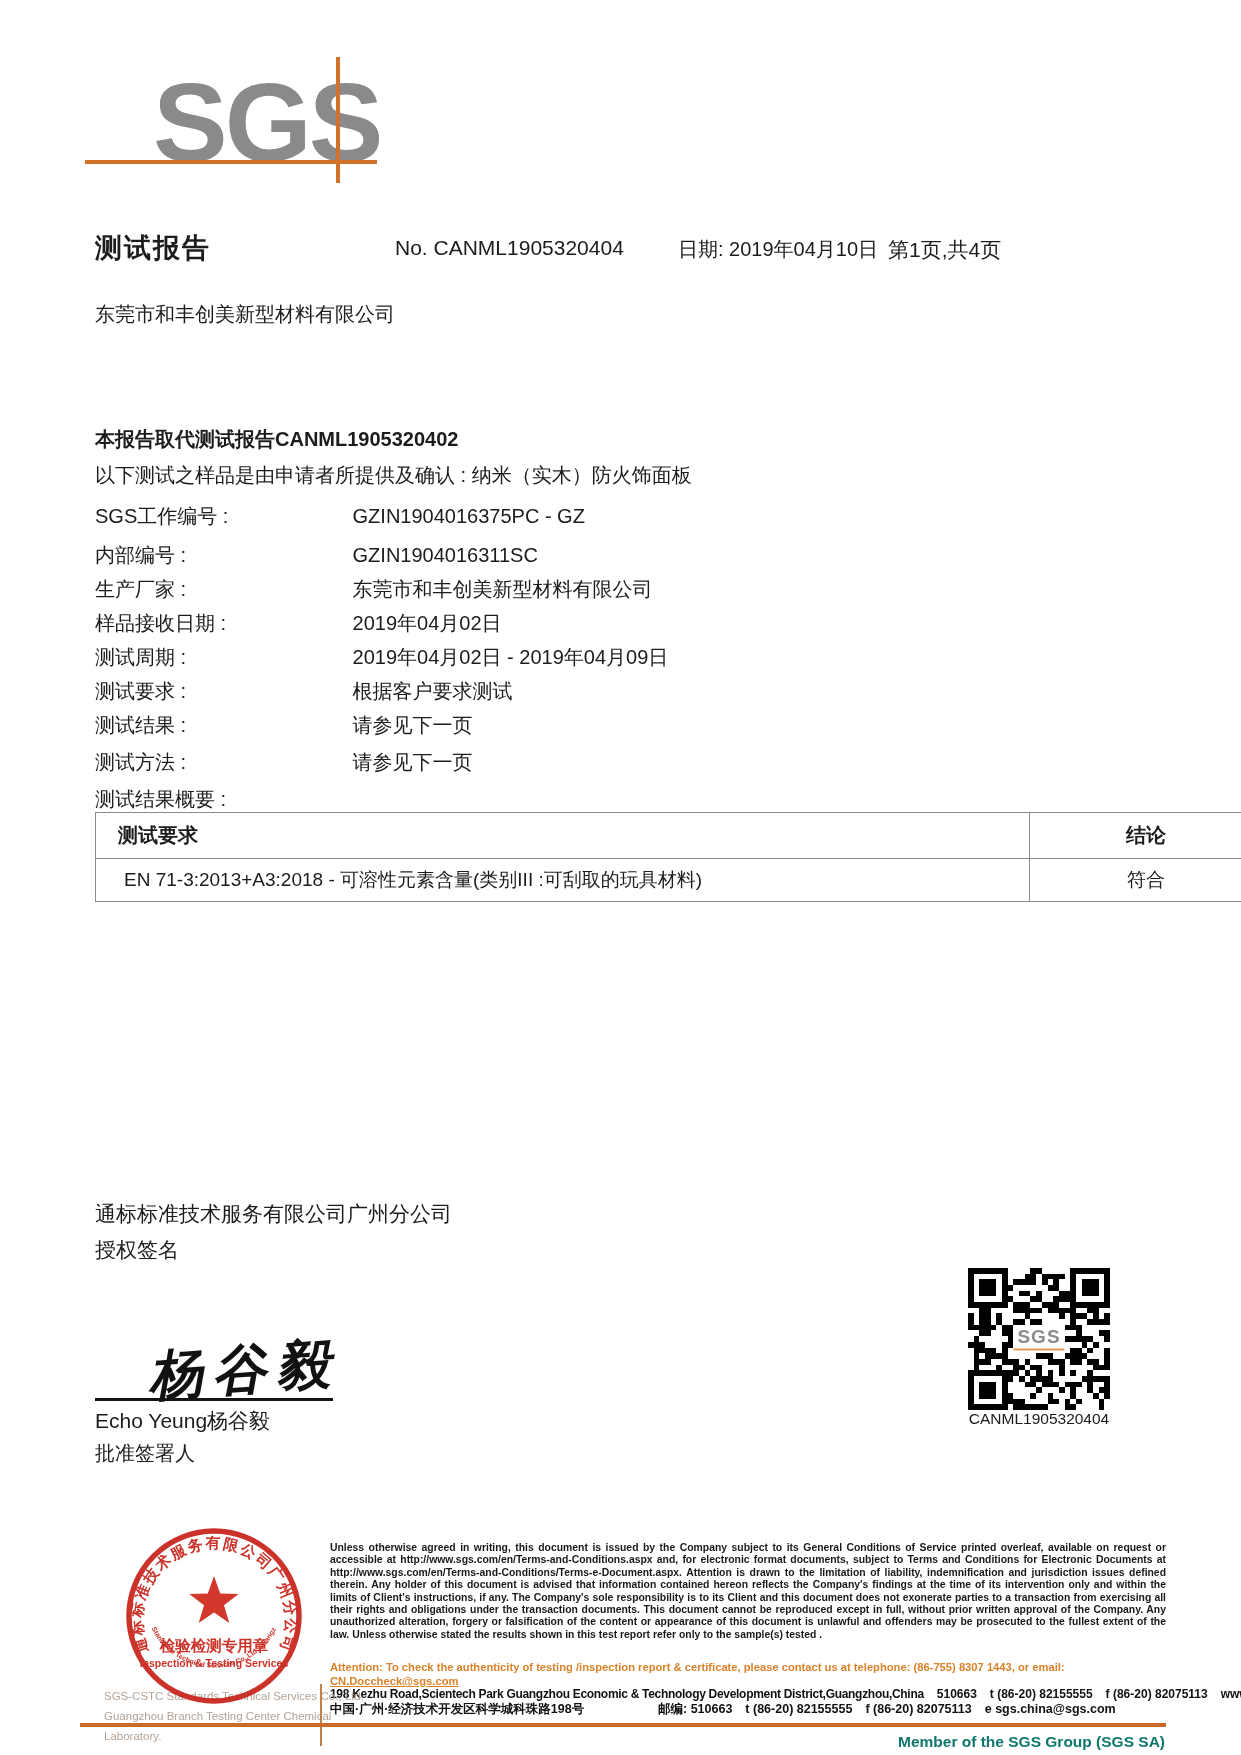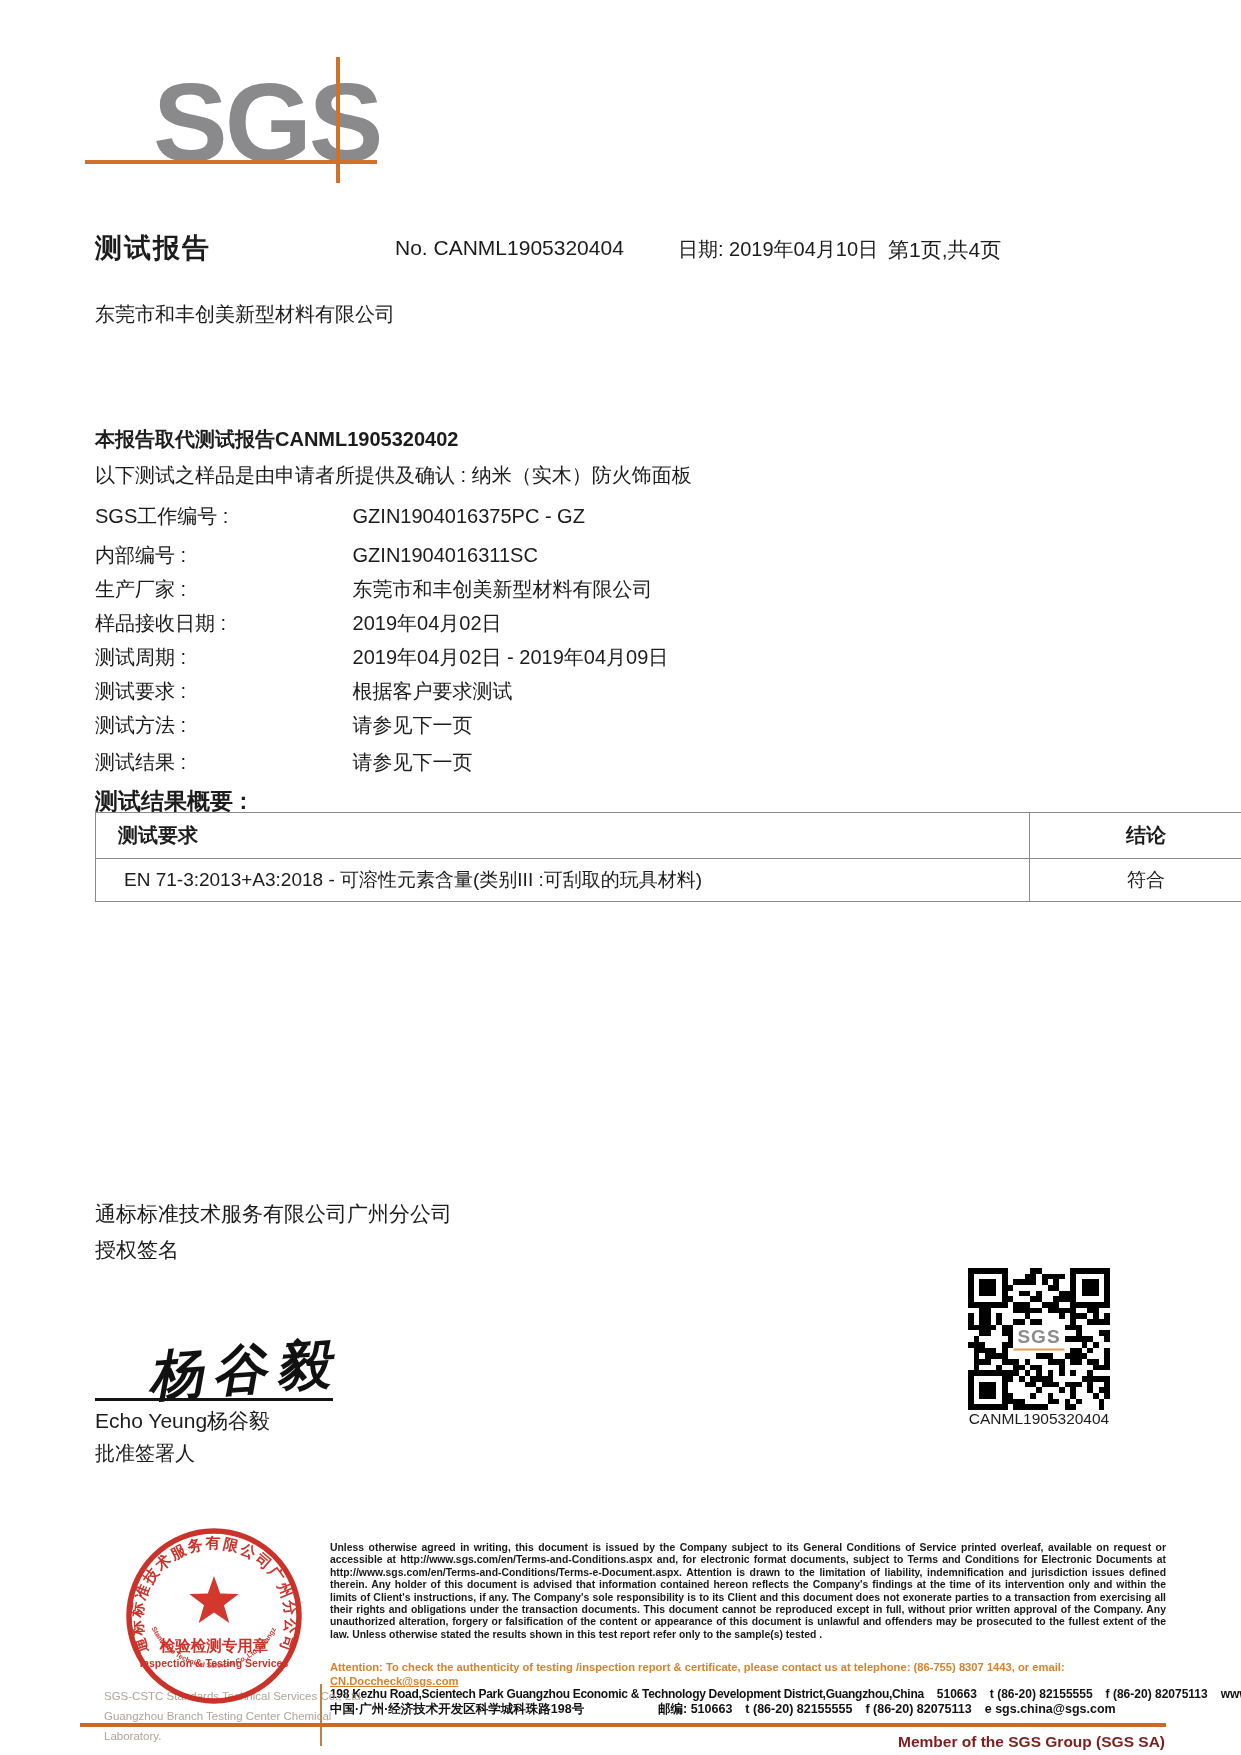--- a/index.html
+++ b/index.html
@@ -20,21 +20,21 @@
   #client-addr{left:95px;top:341px;font-size:20px;}
   #supersede{left:95px;top:426px;font-size:20px;font-weight:bold;}
   #sample-stmt{left:95px;top:462px;font-size:20px;}
   
   #details{left:95px;top:503px;width:900px;}
   .detail-row{line-height:26px;margin-bottom:8px;font-size:20px;}
   .detail-row:nth-child(1){margin-bottom:13px;}
   .detail-row:nth-child(7){margin-bottom:11px;}
   .d-label{display:inline-block;width:252px;}
   
-  #summary-heading{left:95px;top:786px;font-size:23px;font-weight:bold;}
+  #summary-heading{left:95px;top:786px;font-size:20px;}
   #result-table{left:95px;top:812px;width:1168px;border-collapse:collapse;table-layout:fixed;padding-left:20px;}
   #result-table td,#result-table th{border:1px solid #8a8a8a;}
   #result-table th{height:45px;font-size:20px;font-weight:bold;text-align:left;padding:0 0 0 22px;}
   #result-table th.col-conclusion,#result-table td.cell-conclusion{text-align:center;padding:0;width:232px;}
   #result-table td{height:42px;font-size:19px;padding:0 0 0 28px;}
   
   #sig-company{left:95px;top:1196px;font-size:21px;line-height:36px;font-family:"Liberation Serif","DejaVu Serif",serif;}
   #handwriting{left:148px;top:1334px;font-size:54px;font-weight:bold;font-style:italic;font-family:"Liberation Serif","DejaVu Serif",serif;transform:rotate(-4deg);letter-spacing:10px;color:#111;}
   #sig-line{left:95px;top:1398px;width:238px;height:3px;background:#141414;}
   #sig-name{left:95px;top:1407px;font-size:21px;}
@@ -54,21 +54,21 @@
   #attention .email{text-decoration:underline;}
   #addr-block{left:330px;top:1688px;width:836px;}
   .addr-row{display:flex;white-space:nowrap;font-weight:bold;}
   .addr-row.en{font-size:12px;line-height:13px;color:#111;}
   .addr-row.cn{font-size:12.5px;line-height:17px;color:#111;}
   .addr-row .seg{margin-right:13px;}
   .addr-row.en .seg.addr{letter-spacing:-0.3px;}
   .addr-row.cn .seg.addr{width:315px;}
   #footer-divider{left:320px;top:1684px;width:2px;height:62px;background:#c08046;z-index:2;}
   #orange-rule{left:80px;top:1723px;width:1086px;height:3.5px;background:#c96a28;z-index:2;}
-  #member-note{left:700px;top:1733px;width:465px;text-align:right;font-size:15.5px;font-weight:600;color:#7f1d1d;}
+  #member-note{left:700px;top:1733px;width:465px;text-align:right;font-size:15.5px;font-weight:600;color:#0f766e;}
 </style>
 </head>
 <body>
 
 <div class="page">
 
   <div class="abs" id="logo">
     <svg viewBox="0 0 300 140" width="300" height="140">
       <text x="68" y="111" font-family="Liberation Sans, DejaVu Sans, sans-serif" font-size="112" font-weight="bold" fill="#8a8a8c" letter-spacing="-3">SGS</text>
       <line x1="0" y1="112" x2="292" y2="112" stroke="#d2722a" stroke-width="4"></line>
@@ -105,25 +105,25 @@
     </div>
     <div class="detail-row">
       <span class="d-label">测试周期 :</span>
       <span class="d-value">2019年04月02日 - 2019年04月09日</span>
     </div>
     <div class="detail-row">
       <span class="d-label">测试要求 :</span>
       <span class="d-value">根据客户要求测试</span>
     </div>
     <div class="detail-row">
+      <span class="d-label">测试结果 :</span>
+      <span class="d-value">请参见下一页</span>
+    </div>
+    <div class="detail-row">
       <span class="d-label">测试方法 :</span>
-      <span class="d-value">请参见下一页</span>
-    </div>
-    <div class="detail-row">
-      <span class="d-label">测试结果 :</span>
       <span class="d-value">请参见下一页</span>
     </div>
   </div>
 
   <div class="abs" id="summary-heading">测试结果概要 :</div>
   <table class="abs" id="result-table">
     <tbody>
         <tr>
       <th>测试要求</th>
       <th class="col-conclusion">结论</th>

